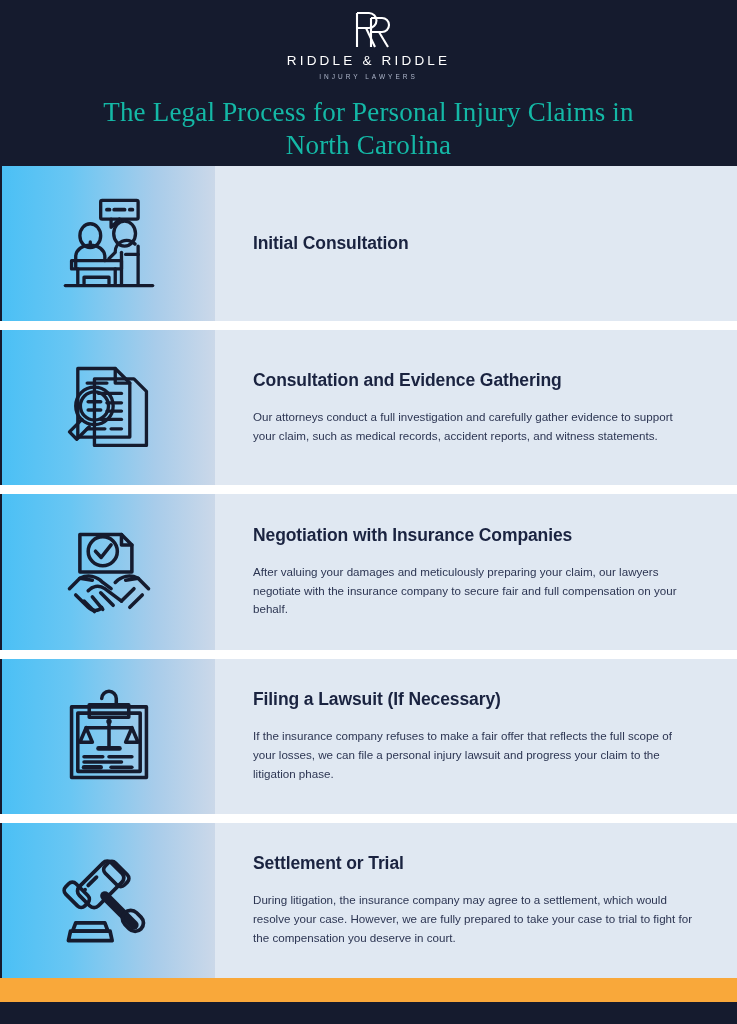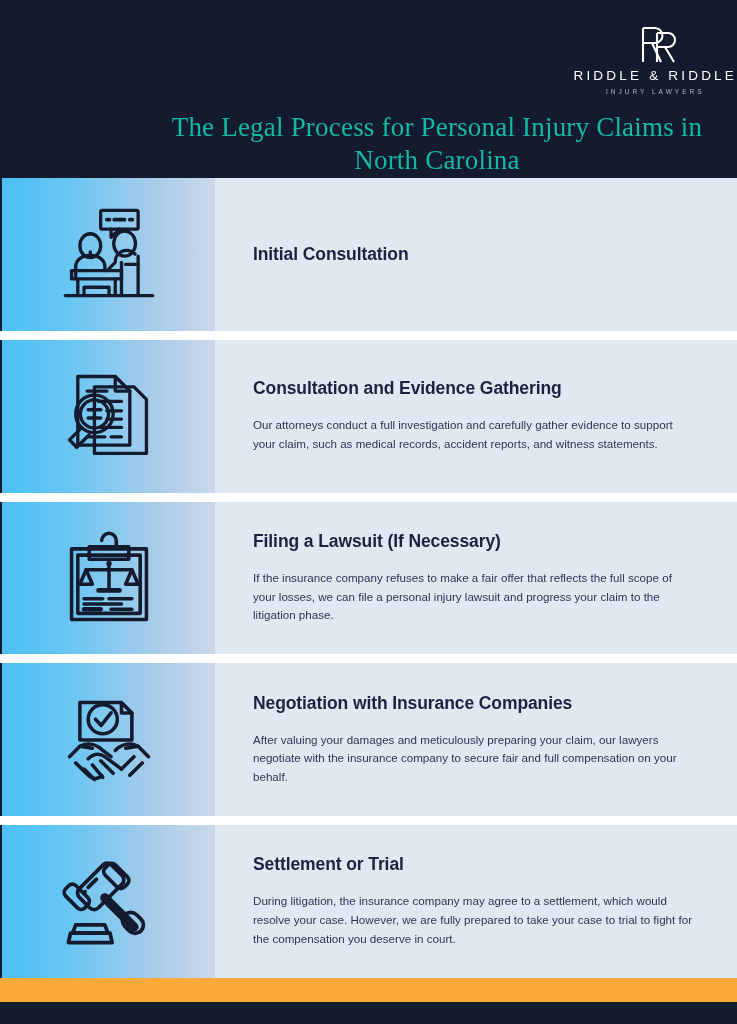--- a/index.html
+++ b/index.html
@@ -20,23 +20,23 @@
     display: flex;
     flex-direction: column;
   }
 
   
   .header {
     flex: 0 0 166px;
     background: #151B2E;
     display: flex;
     flex-direction: column;
-    align-items: flex-end;
+    align-items: center;
     justify-content: flex-start;
-    padding-top: 24px;
+    padding-top: 9px;
   }
 
   .brand {
     display: flex;
     flex-direction: column;
     align-items: center;
     gap: 2px;
   }
 
   .monogram {
@@ -236,52 +236,20 @@
         <div class="step-title">Consultation and Evidence Gathering</div>
         <div class="step-desc">Our attorneys conduct a full investigation and carefully gather evidence to support your claim, such as medical records, accident reports, and witness statements.</div>
       </div>
     </div>
 
     <div class="step-row">
       <div class="icon-panel">
         <svg viewBox="0 0 100 100">
           <g fill="none" stroke="#151B2E" stroke-width="3.4" stroke-linecap="round" stroke-linejoin="round">
 
-            <path d="M43 14 A7 7 0 0 1 57 14 L57 20"></path>
-            <rect x="31" y="20" width="38" height="12"></rect>
-
-            <rect x="14" y="22" width="72" height="68"></rect>
-            <rect x="20" y="28" width="60" height="56"></rect>
-
-            <circle cx="50" cy="36" r="2.6" fill="#151B2E" stroke="none"></circle>
-            <line x1="50" y1="38" x2="50" y2="62"></line>
-            <line x1="28" y1="42" x2="72" y2="42"></line>
-            <path d="M28 42 L22 56 L34 56 Z"></path>
-            <path d="M72 42 L66 56 L78 56 Z"></path>
-            <line x1="40" y1="62" x2="60" y2="62" stroke-width="4.6"></line>
-
-            <line x1="26" y1="70" x2="44" y2="70"></line>
-            <line x1="50" y1="70" x2="72" y2="70"></line>
-            <line x1="26" y1="75" x2="62" y2="75"></line>
-            <line x1="26" y1="80" x2="42" y2="80" stroke-width="4.4"></line>
-            <line x1="52" y1="80" x2="72" y2="80"></line>
-          </g>
-        </svg>
-      </div>
-      <div class="text-panel">
-        <div class="step-title">Filing a Lawsuit (If Necessary)</div>
-        <div class="step-desc">If the insurance company refuses to make a fair offer that reflects the full scope of your losses, we can file a personal injury lawsuit and progress your claim to the litigation phase.</div>
-      </div>
-    </div>
-
-    <div class="step-row">
-      <div class="icon-panel">
-        <svg viewBox="0 0 100 100">
-          <g fill="none" stroke="#151B2E" stroke-width="3.4" stroke-linecap="round" stroke-linejoin="round">
-
             <path d="M22 14 L62 14 L72 24 L72 50 L22 50 Z"></path>
             <path d="M62 14 L62 24 L72 24"></path>
 
             <circle cx="44" cy="30" r="14"></circle>
             <path d="M37 30 L42.5 36 L52 24"></path>
 
             <path d="M12 66 L22 56 L34 58"></path>
             <path d="M88 66 L78 56 L66 58"></path>
             <path d="M22 56 C30 52 38 54 44 60 L52 66"></path>
             <path d="M78 56 C70 52 62 54 56 60"></path>
@@ -297,20 +265,52 @@
       </div>
       <div class="text-panel">
         <div class="step-title">Negotiation with Insurance Companies</div>
         <div class="step-desc">After valuing your damages and meticulously preparing your claim, our lawyers negotiate with the insurance company to secure fair and full compensation on your behalf.</div>
       </div>
     </div>
 
     <div class="step-row">
       <div class="icon-panel">
         <svg viewBox="0 0 100 100">
+          <g fill="none" stroke="#151B2E" stroke-width="3.4" stroke-linecap="round" stroke-linejoin="round">
+
+            <path d="M43 14 A7 7 0 0 1 57 14 L57 20"></path>
+            <rect x="31" y="20" width="38" height="12"></rect>
+
+            <rect x="14" y="22" width="72" height="68"></rect>
+            <rect x="20" y="28" width="60" height="56"></rect>
+
+            <circle cx="50" cy="36" r="2.6" fill="#151B2E" stroke="none"></circle>
+            <line x1="50" y1="38" x2="50" y2="62"></line>
+            <line x1="28" y1="42" x2="72" y2="42"></line>
+            <path d="M28 42 L22 56 L34 56 Z"></path>
+            <path d="M72 42 L66 56 L78 56 Z"></path>
+            <line x1="40" y1="62" x2="60" y2="62" stroke-width="4.6"></line>
+
+            <line x1="26" y1="70" x2="44" y2="70"></line>
+            <line x1="50" y1="70" x2="72" y2="70"></line>
+            <line x1="26" y1="75" x2="62" y2="75"></line>
+            <line x1="26" y1="80" x2="42" y2="80" stroke-width="4.4"></line>
+            <line x1="52" y1="80" x2="72" y2="80"></line>
+          </g>
+        </svg>
+      </div>
+      <div class="text-panel">
+        <div class="step-title">Filing a Lawsuit (If Necessary)</div>
+        <div class="step-desc">If the insurance company refuses to make a fair offer that reflects the full scope of your losses, we can file a personal injury lawsuit and progress your claim to the litigation phase.</div>
+      </div>
+    </div>
+
+    <div class="step-row">
+      <div class="icon-panel">
+        <svg viewBox="0 0 100 100">
           <g fill="none" stroke="#151B2E" stroke-width="3.6" stroke-linecap="round" stroke-linejoin="round">
 
             <rect x="20" y="22" width="44" height="26" rx="6" transform="rotate(-45 42 35)"></rect>
 
             <rect x="12" y="32" width="14" height="26" rx="5" transform="rotate(-45 19 45)"></rect>
 
             <rect x="50" y="12" width="14" height="26" rx="5" transform="rotate(-45 57 25)"></rect>
 
             <line x1="30" y1="36" x2="38" y2="28"></line>
             <circle cx="27" cy="40" r="1.8" fill="#151B2E" stroke="none"></circle>

